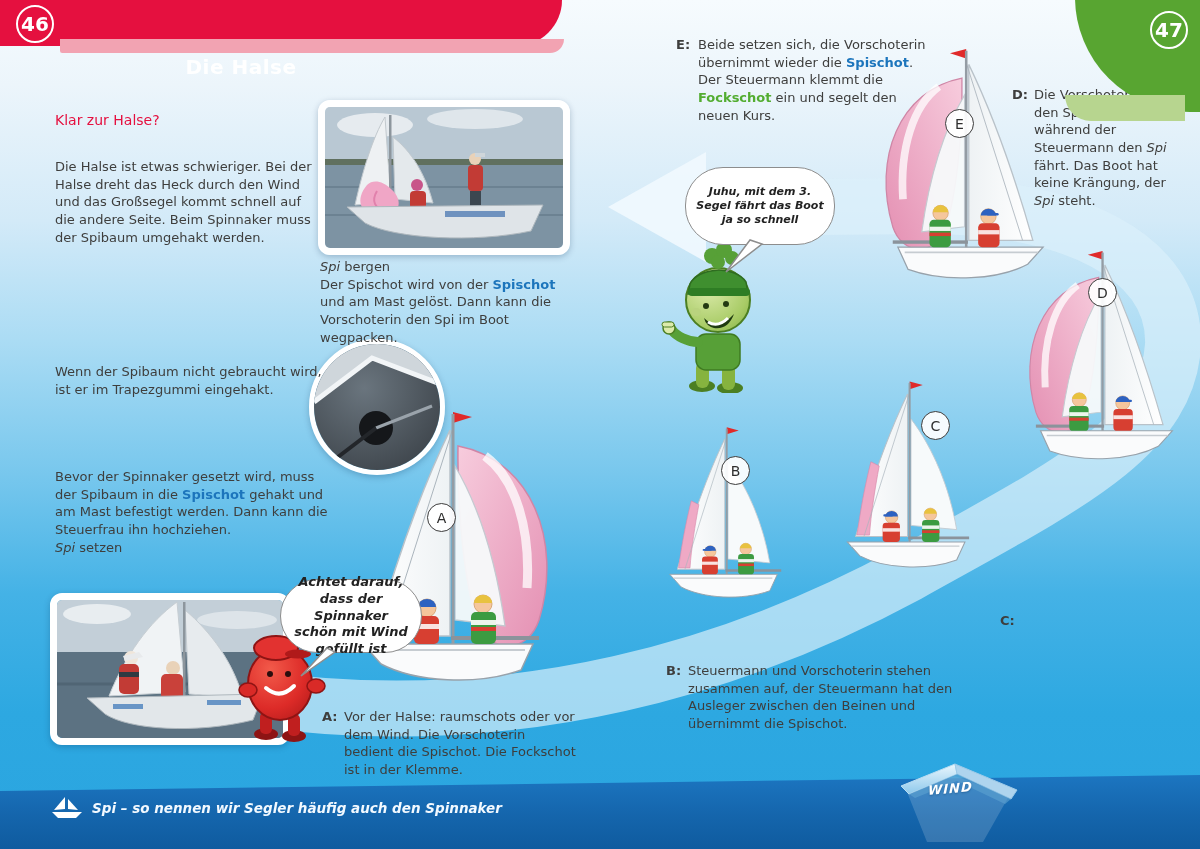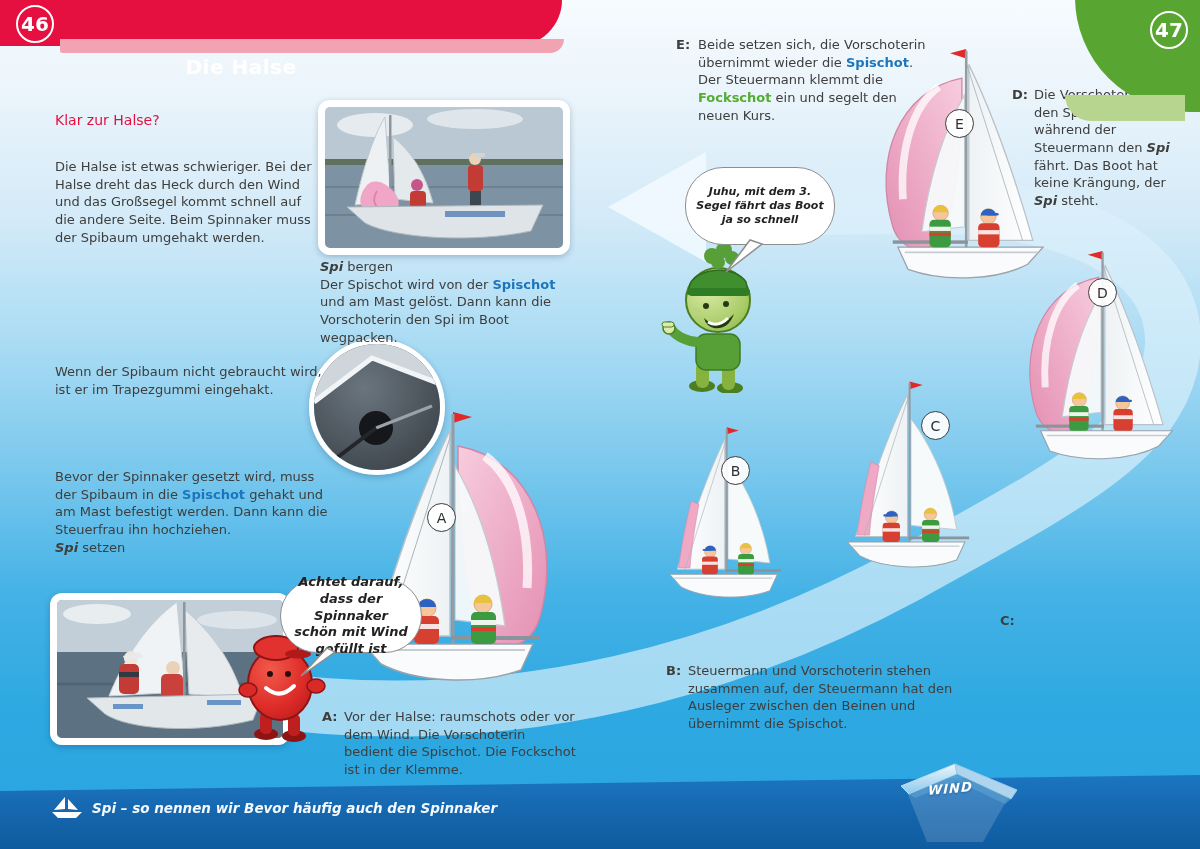--- a/index.html
+++ b/index.html
@@ -3,21 +3,21 @@
 <meta charset="utf-8">
 <style>
   html,body{margin:0;padding:0;}
   body{font-family:"DejaVu Sans",sans-serif;}
   .page{position:relative;width:1200px;height:849px;overflow:hidden;
     background:linear-gradient(180deg,#f6fbfe 0%,#ecf5fb 10%,#d3eaf8 26%,#abdcf4 40%,#77c7ed 56%,#44b2e6 70%,#2da8e1 84%,#2aa5e0 100%);}
   .abs{position:absolute;}
   .txt{color:#3e3e3d;font-size:13px;line-height:1.36;}
   .kw-blue{color:#1c75bc;font-weight:bold;}
   .kw-green{color:#53ad31;font-weight:bold;}
-  .em-spi{font-weight:bold;font-style:italic;}
+  .em-spi{font-weight:normal;font-style:italic;}
   
   .band-red{left:0;top:0;width:562px;height:46px;background:#e5103f;border-radius:0 0 70px 0;z-index:6;}
   .band-red::after{content:"";position:absolute;left:60px;right:-2px;bottom:-7px;height:14px;
     background:#f2a3b2;border-radius:0 0 90px 14px;z-index:-1;}
   .pageno{width:34px;height:34px;border:2px solid #fff;border-radius:50%;color:#fff;
     font-size:20px;font-weight:bold;display:flex;align-items:center;justify-content:center;}
   .band-red .pageno{position:absolute;left:16px;top:5px;}
   .band-title{position:absolute;left:0;right:80px;top:11px;text-align:center;color:#fff;
     font-size:20px;font-weight:bold;letter-spacing:.5px;margin-top:44px;}
   .corner-green{left:1075px;top:-10px;width:135px;height:122px;background:#58a531;
@@ -329,16 +329,16 @@
     <polygon points="16,32 64,12 118,37 112,42 64,19 22,36" fill="#5a9fd0" opacity="0.65"></polygon>
   </svg>
   <div class="abs wind-label" style="left:928px;top:781px">WIND</div>
 
   <div class="abs footer">
     <svg class="abs" style="left:50px;top:28px" width="34" height="22" viewBox="0 0 34 22">
       <polygon points="15,0 15,12 4,13" fill="#ffffff"></polygon>
       <polygon points="18,2 18,12 28,13" fill="#ffffff"></polygon>
       <path d="M2,15 L32,15 L26,21 L8,21 Z" fill="#ffffff"></path>
     </svg>
-    <div class="footer-text">Spi – so nennen wir Bevor häufig auch den Spinnaker</div>
+    <div class="footer-text">Spi – so nennen wir Segler häufig auch den Spinnaker</div>
   </div>
 
 </div>
 
 </body></html>

